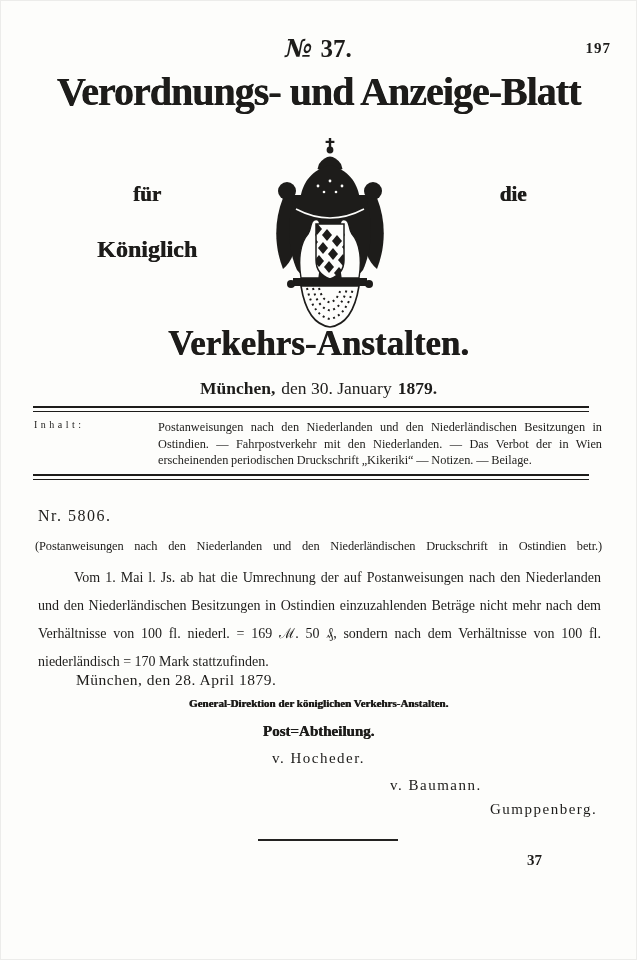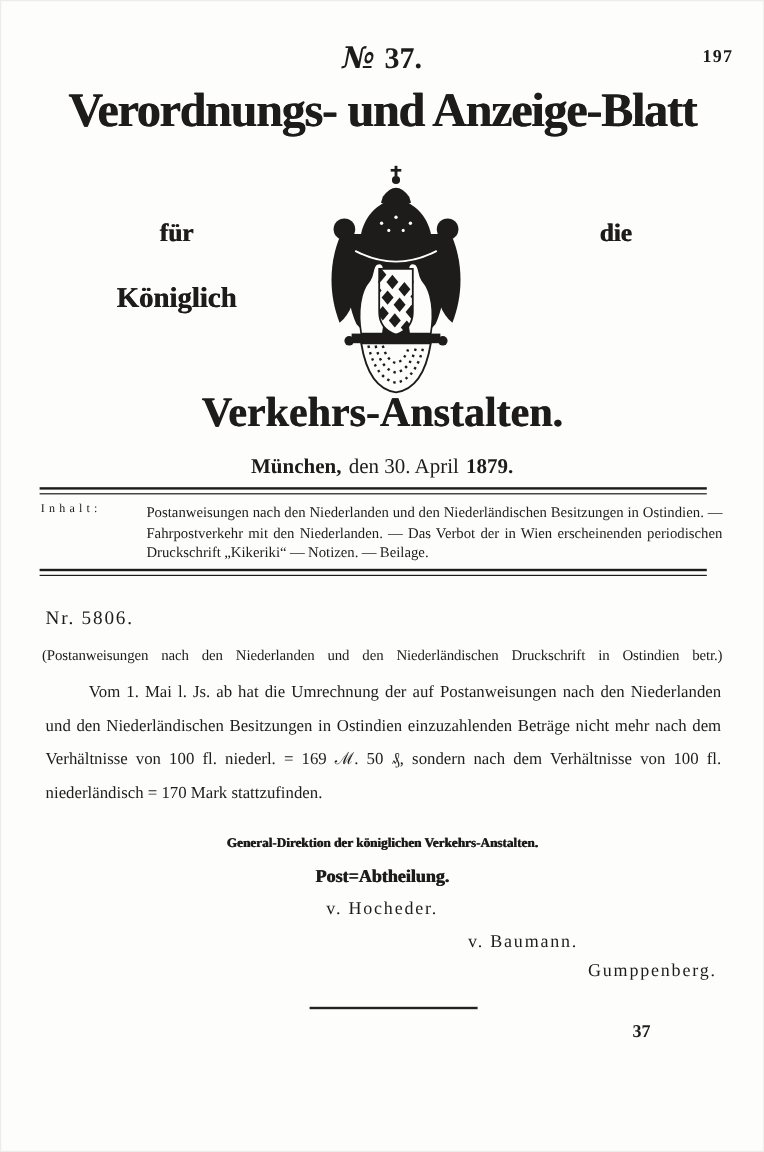--- a/index.html
+++ b/index.html
@@ -34,21 +34,21 @@
   .dateline{top:378px;left:0;width:100%;text-align:center;font-size:17.5px;}
   .dateline .b{font-weight:bold;}
   .dateline span{margin:0 3px;}
   
   .rule{left:33px;width:556px;height:3px;border-top:2.5px solid #1d1c1a;border-bottom:1px solid #1d1c1a;}
   .rule-top{top:406px;}
   .rule-bottom{top:474px;}
   
   .inhalt{top:419px;left:34px;width:568px;display:flex;align-items:flex-start;}
   .inhalt-label{flex:0 0 88px;font-size:10px;letter-spacing:3.5px;white-space:nowrap;}
-  .inhalt-text{flex:1;font-size:12.3px;line-height:16.5px;text-align:justify;word-spacing:-0.3px;}
+  .inhalt-text{flex:1;font-size:12.3px;line-height:16.5px;text-align:justify;word-spacing:-0.3px;margin-left:36px;}
   
   .art-no{top:507px;left:38px;font-size:16px;letter-spacing:1.5px;}
   .subject{top:539px;left:35px;width:567px;font-size:12.4px;letter-spacing:-0.1px;word-spacing:-0.4px;
            text-align:justify;text-align-last:justify;white-space:nowrap;}
   .body-par{top:564px;left:38px;width:563px;font-size:14px;line-height:28px;
             text-align:justify;text-indent:36px;}
   .place-date{top:671px;left:76px;font-size:15.5px;letter-spacing:0.5px;}
   .authority{top:697px;left:0;width:100%;text-align:center;font-size:11px;white-space:nowrap;}
   .department{top:723px;left:0;width:100%;text-align:center;font-size:15px;}
   .sig{font-size:15px;letter-spacing:1.5px;}
@@ -136,38 +136,39 @@
         <path d="M52 150 C56 168 64 179 75 181 C86 179 94 168 98 150" fill="none" stroke="#1d1c1a" stroke-width="2" stroke-dasharray="2,3.5"></path>
         <path d="M58 150 C61 163 67 171 75 172.5 C83 171 89 163 92 150" fill="none" stroke="#1d1c1a" stroke-width="2" stroke-dasharray="2,3.5"></path>
         <path d="M64 150 C66 158 70 163.5 75 164.5 C80 163.5 84 158 86 150" fill="none" stroke="#1d1c1a" stroke-width="2" stroke-dasharray="2,3.5"></path>
       </g>
     </svg>
   </div>
 
   <h2 class="abs subhead blackletter" style="margin:0;">Verkehrs-Anstalten.</h2>
 
   <div class="abs dateline">
-    <span class="b">München,</span><span>den 30. April</span><span class="b">1879.</span>
+    <span class="b">München,</span><span>den 30. January</span><span class="b">1879.</span>
   </div>
 
   <div class="abs rule rule-top"></div>
 
   <div class="abs inhalt">
     <span class="inhalt-label">Inhalt:</span>
     <div class="inhalt-text">Postanweisungen nach den Niederlanden und den Niederländischen Besitzungen in Ostindien. — Fahrpostverkehr mit den Niederlanden. — Das Verbot der in Wien erscheinenden periodischen Druckschrift „Kikeriki“ — Notizen. — Beilage.</div>
   </div>
 
   <div class="abs rule rule-bottom"></div>
 
   <div class="abs art-no">Nr. 5806.</div>
 
   <div class="abs subject">(Postanweisungen nach den Niederlanden und den Niederländischen Druckschrift in Ostindien betr.)</div>
 
   <p class="abs body-par" style="margin:0;">Vom 1. Mai l. Js. ab hat die Umrechnung der auf Postanweisungen nach den Niederlanden und den Niederländischen Besitzungen in Ostindien einzuzahlenden Beträge nicht mehr nach dem Verhältnisse von 100 fl. niederl. = 169 ℳ. 50 ₰, sondern nach dem Verhältnisse von 100 fl. niederländisch = 170 Mark stattzufinden.</p>
 
+  <div class="abs place-date">München, den 28. April 1879.</div>
 
   <div class="abs authority blackletter">General-Direktion der königlichen Verkehrs-Anstalten.</div>
 
   <div class="abs department blackletter">Post=Abtheilung.</div>
 
   <div class="abs sig sig-1">v. Hocheder.</div>
   <div class="abs sig sig-2">v. Baumann.</div>
   <div class="abs sig sig-3">Gumppenberg.</div>
 
   <div class="abs end-rule"></div>

